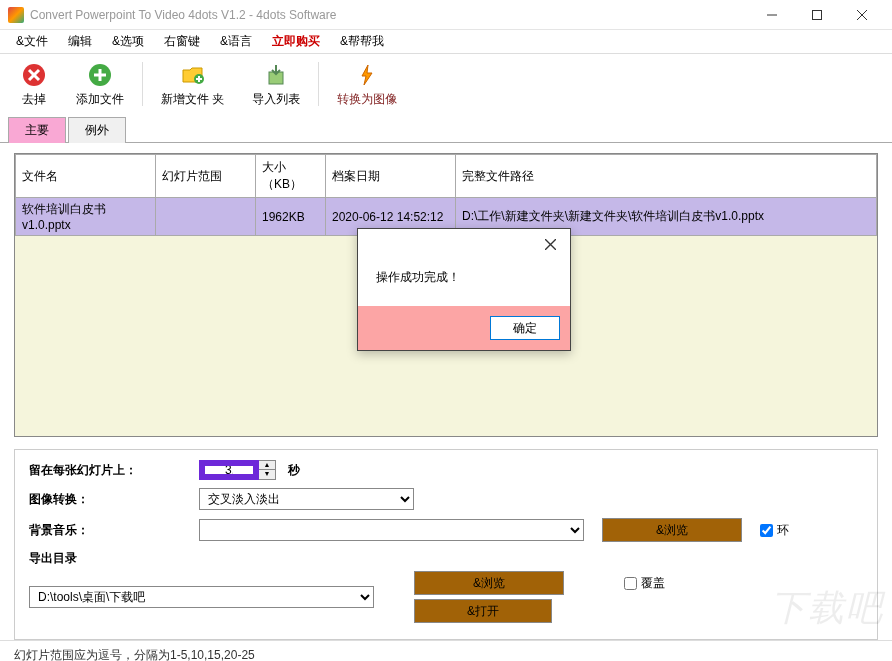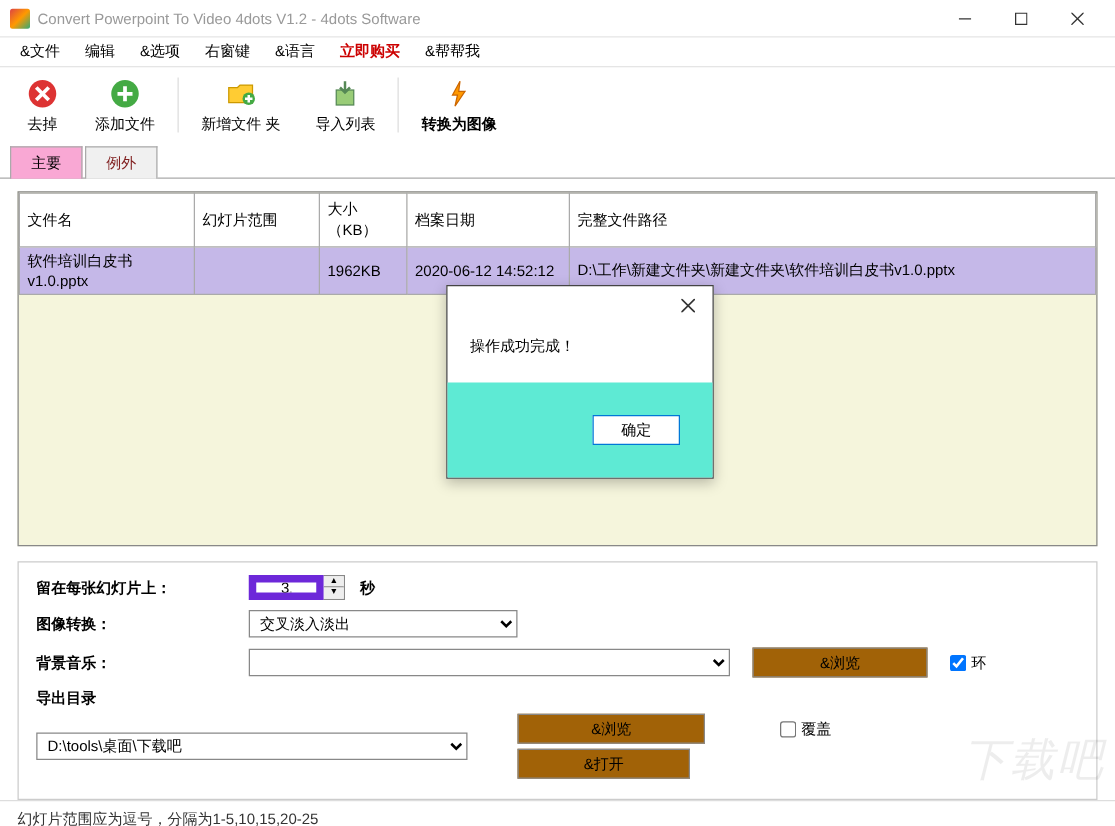--- a/index.html
+++ b/index.html
@@ -17,26 +17,26 @@
 .menubar { height: 24px; display: flex; align-items: center; padding: 0 6px; border-bottom: 1px solid #ddd; }
 .menu-item { padding: 3px 10px; color: #000; cursor: default; }
 .menu-item.accent { color: #c00; font-weight: bold; }
 
 
 .toolbar { height: 60px; display: flex; align-items: center; padding: 4px 6px; background: #fff; }
 .tool-btn { display: flex; flex-direction: column; align-items: center; justify-content: center; padding: 2px 14px; cursor: default; }
 .tool-icon { width: 28px; height: 28px; margin-bottom: 2px; display: flex; align-items: center; justify-content: center; }
 .tool-label { color: #000; white-space: nowrap; }
 .tool-sep { width: 1px; height: 44px; background: #ddd; margin: 0 4px; }
-.tool-btn.accent .tool-label { color: #000000; font-weight: bold; }
+.tool-btn.accent .tool-label { color: #7f1d1d; font-weight: normal; }
 
 
 .tab-strip { display: flex; border-bottom: 1px solid #aaa; padding-left: 8px; margin-top: 2px; }
 .tab { padding: 4px 16px; border: 1px solid #aaa; border-bottom: none; background: #f9a8d4; margin-right: 2px; position: relative; top: 1px; cursor: default; }
-.tab.inactive { background: #f0f0f0; color: #7f1d1d; }
+.tab.inactive { background: #f0f0f0; color: #000000; }
 
 
 .main-area { padding: 10px 14px 6px 14px; }
 .table-wrap { border: 1px solid #888; background: #f5f5dc; height: 284px; }
 table { width: 100%; border-collapse: collapse; }
 th { background: #fff; border: 1px solid #aaa; text-align: left; padding: 4px 6px; font-weight: normal; }
 td { border: 1px solid #aaa; padding: 3px 6px; }
 tr.selected td { background: #c5b8e8; }
 
 
@@ -55,21 +55,21 @@
 .chk input { margin-right: 4px; width: 13px; height: 13px; }
 
 
 .statusbar { padding: 6px 14px; color: #333; border-top: 1px solid #ddd; }
 
 
 .modal { position: absolute; left: 357px; top: 228px; width: 214px; border: 1px solid #444; background: #fff; box-shadow: 0 3px 10px rgba(0,0,0,.25); }
 .modal-head { height: 30px; display: flex; justify-content: flex-end; align-items: center; padding: 0 6px; }
 .modal-close { width: 28px; height: 22px; display: flex; align-items: center; justify-content: center; cursor: default; }
 .modal-body { padding: 10px 18px 20px 18px; }
-.modal-foot { background: #5eead4; padding: 26px; display: flex; justify-content: flex-end; }
+.modal-foot { background: #fca5a5; padding: 10px; display: flex; justify-content: flex-end; }
 .modal-foot .btn { padding: 0 22px; border: 1px solid #0078d7; background: #fff; }
 
 
 .watermark { position: absolute; right: 8px; bottom: 28px; font-size: 36px; font-weight: normal; color: rgba(0,0,0,.07); font-style: italic; letter-spacing: 2px; pointer-events: none; margin-top: 20px; }
 </style>
 </head>
 <body>
 
 <div class="titlebar">
   <div class="titlebar-icon"></div>

